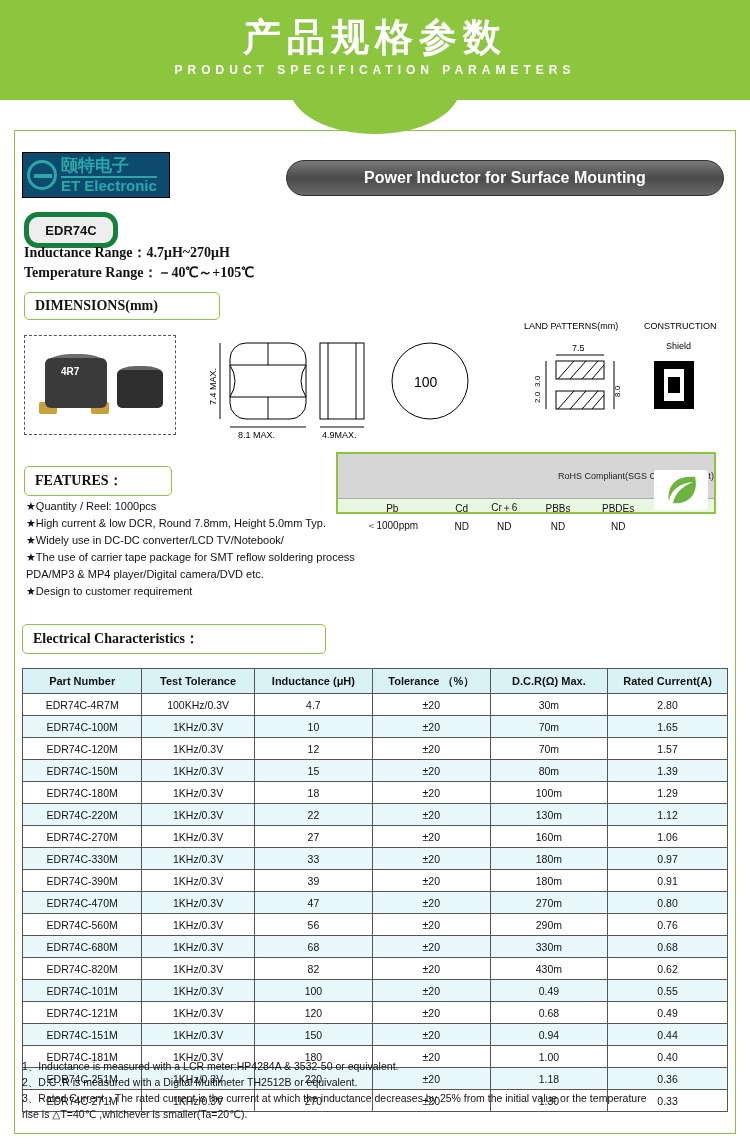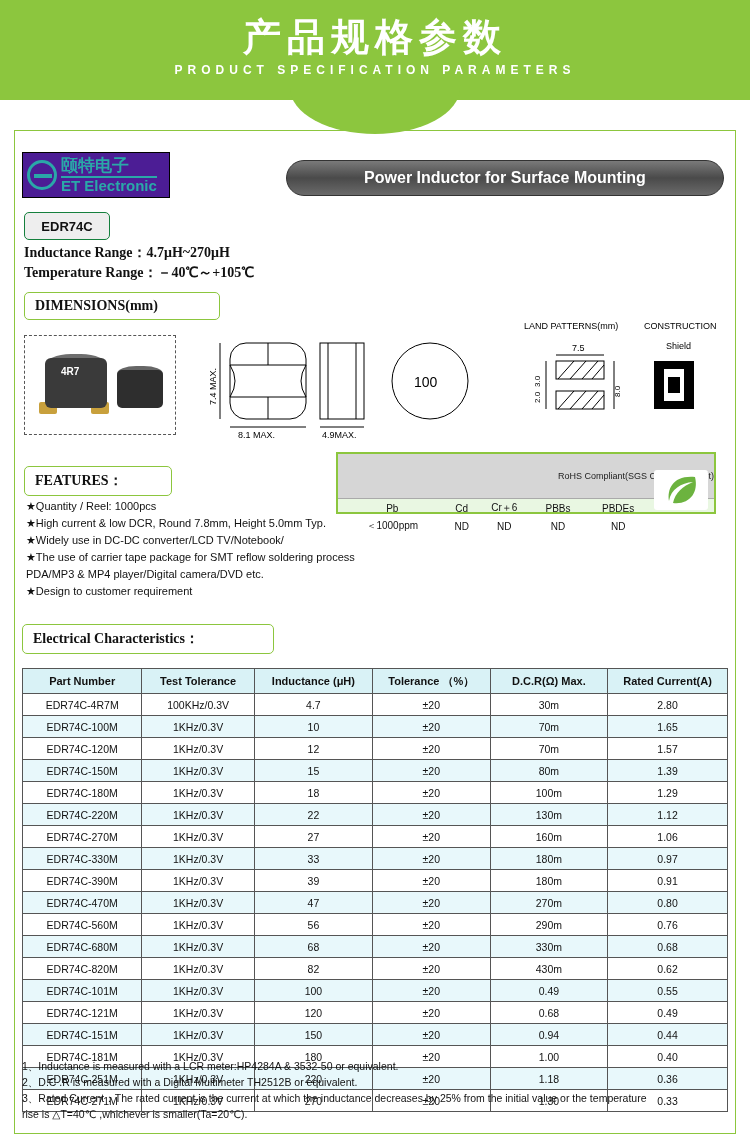--- a/index.html
+++ b/index.html
@@ -37,21 +37,21 @@
     font-size:12px;color:#ffffff;letter-spacing:5px;font-weight:bold;
   }
   
   .frame{
     position:absolute;left:14px;top:130px;width:722px;height:1004px;
     border:1px solid #8cc63e;box-sizing:border-box;
   }
   
   .logo-box{
     position:absolute;left:22px;top:152px;width:148px;height:46px;
-    border:1px solid #000;box-sizing:border-box;background:#4c1d95;
+    border:1px solid #000;box-sizing:border-box;background:#0c4a6e;
     display:flex;align-items:center;
   }
   .logo-mark{
     width:30px;height:30px;margin-left:4px;border:3px solid #2aa8a8;
     border-radius:50%;position:relative;box-sizing:border-box;
   }
   .logo-mark:after{
     content:"";position:absolute;left:4px;top:11px;width:18px;height:4px;background:#2aa8a8;
   }
   .logo-text{margin-left:4px;line-height:1;}
@@ -61,21 +61,21 @@
   .title-pill{
     position:absolute;left:286px;top:160px;width:438px;height:36px;
     background:linear-gradient(to bottom,#7a7a7a 0%,#4a4a4a 50%,#6a6a6a 100%);
     border-radius:18px;border:1px solid #333;box-sizing:border-box;
     color:#fff;font-size:16px;font-weight:bold;
     display:flex;align-items:center;justify-content:center;
   }
   
   .part-tag{
     position:absolute;left:24px;top:212px;width:84px;height:26px;
-    border:1px solid #15803d;border-radius:5px;background:#eee;
+    border:5px solid #15803d;border-radius:14px;background:#eee;
     font-size:13px;font-weight:bold;display:flex;align-items:center;justify-content:center;
   }
   .range-line{
     position:absolute;left:24px;font-size:14px;font-weight:bold;
     font-family:"Liberation Serif", serif;
   }
   
   .sec-label{
     position:absolute;border:1px solid #8cc63e;border-radius:5px;background:#fff;
     font-family:"Liberation Serif", serif;font-weight:bold;font-size:14px;
@@ -280,21 +280,21 @@
 
 <div class="feat-list">
   <div>★Quantity / Reel: 1000pcs</div>
   <div>★High current &amp; low DCR, Round 7.8mm, Height 5.0mm Typ.</div>
   <div>★Widely use in DC-DC converter/LCD TV/Notebook/</div>
   <div>★The use of carrier tape package for SMT reflow soldering process</div>
   <div>    PDA/MP3 &amp; MP4 player/Digital camera/DVD etc.</div>
   <div>★Design to customer requirement</div>
 </div>
 
-<div class="sec-label" style="left:22px;top:624px;width:252px;height:30px;text-align:right;">Electrical Characteristics：</div>
+<div class="sec-label" style="left:22px;top:624px;width:304px;height:30px;text-align:right;">Electrical Characteristics：</div>
 
 <table class="etable">
   <thead>
     <tr>
       <th style="width:120px">Part Number</th>
       <th style="width:112px">Test Tolerance</th>
       <th style="width:118px">Inductance  (μH)</th>
       <th style="width:118px">Tolerance  （%）</th>
       <th style="width:118px">D.C.R(Ω) Max.</th>
       <th style="width:120px">Rated Current(A)</th>

